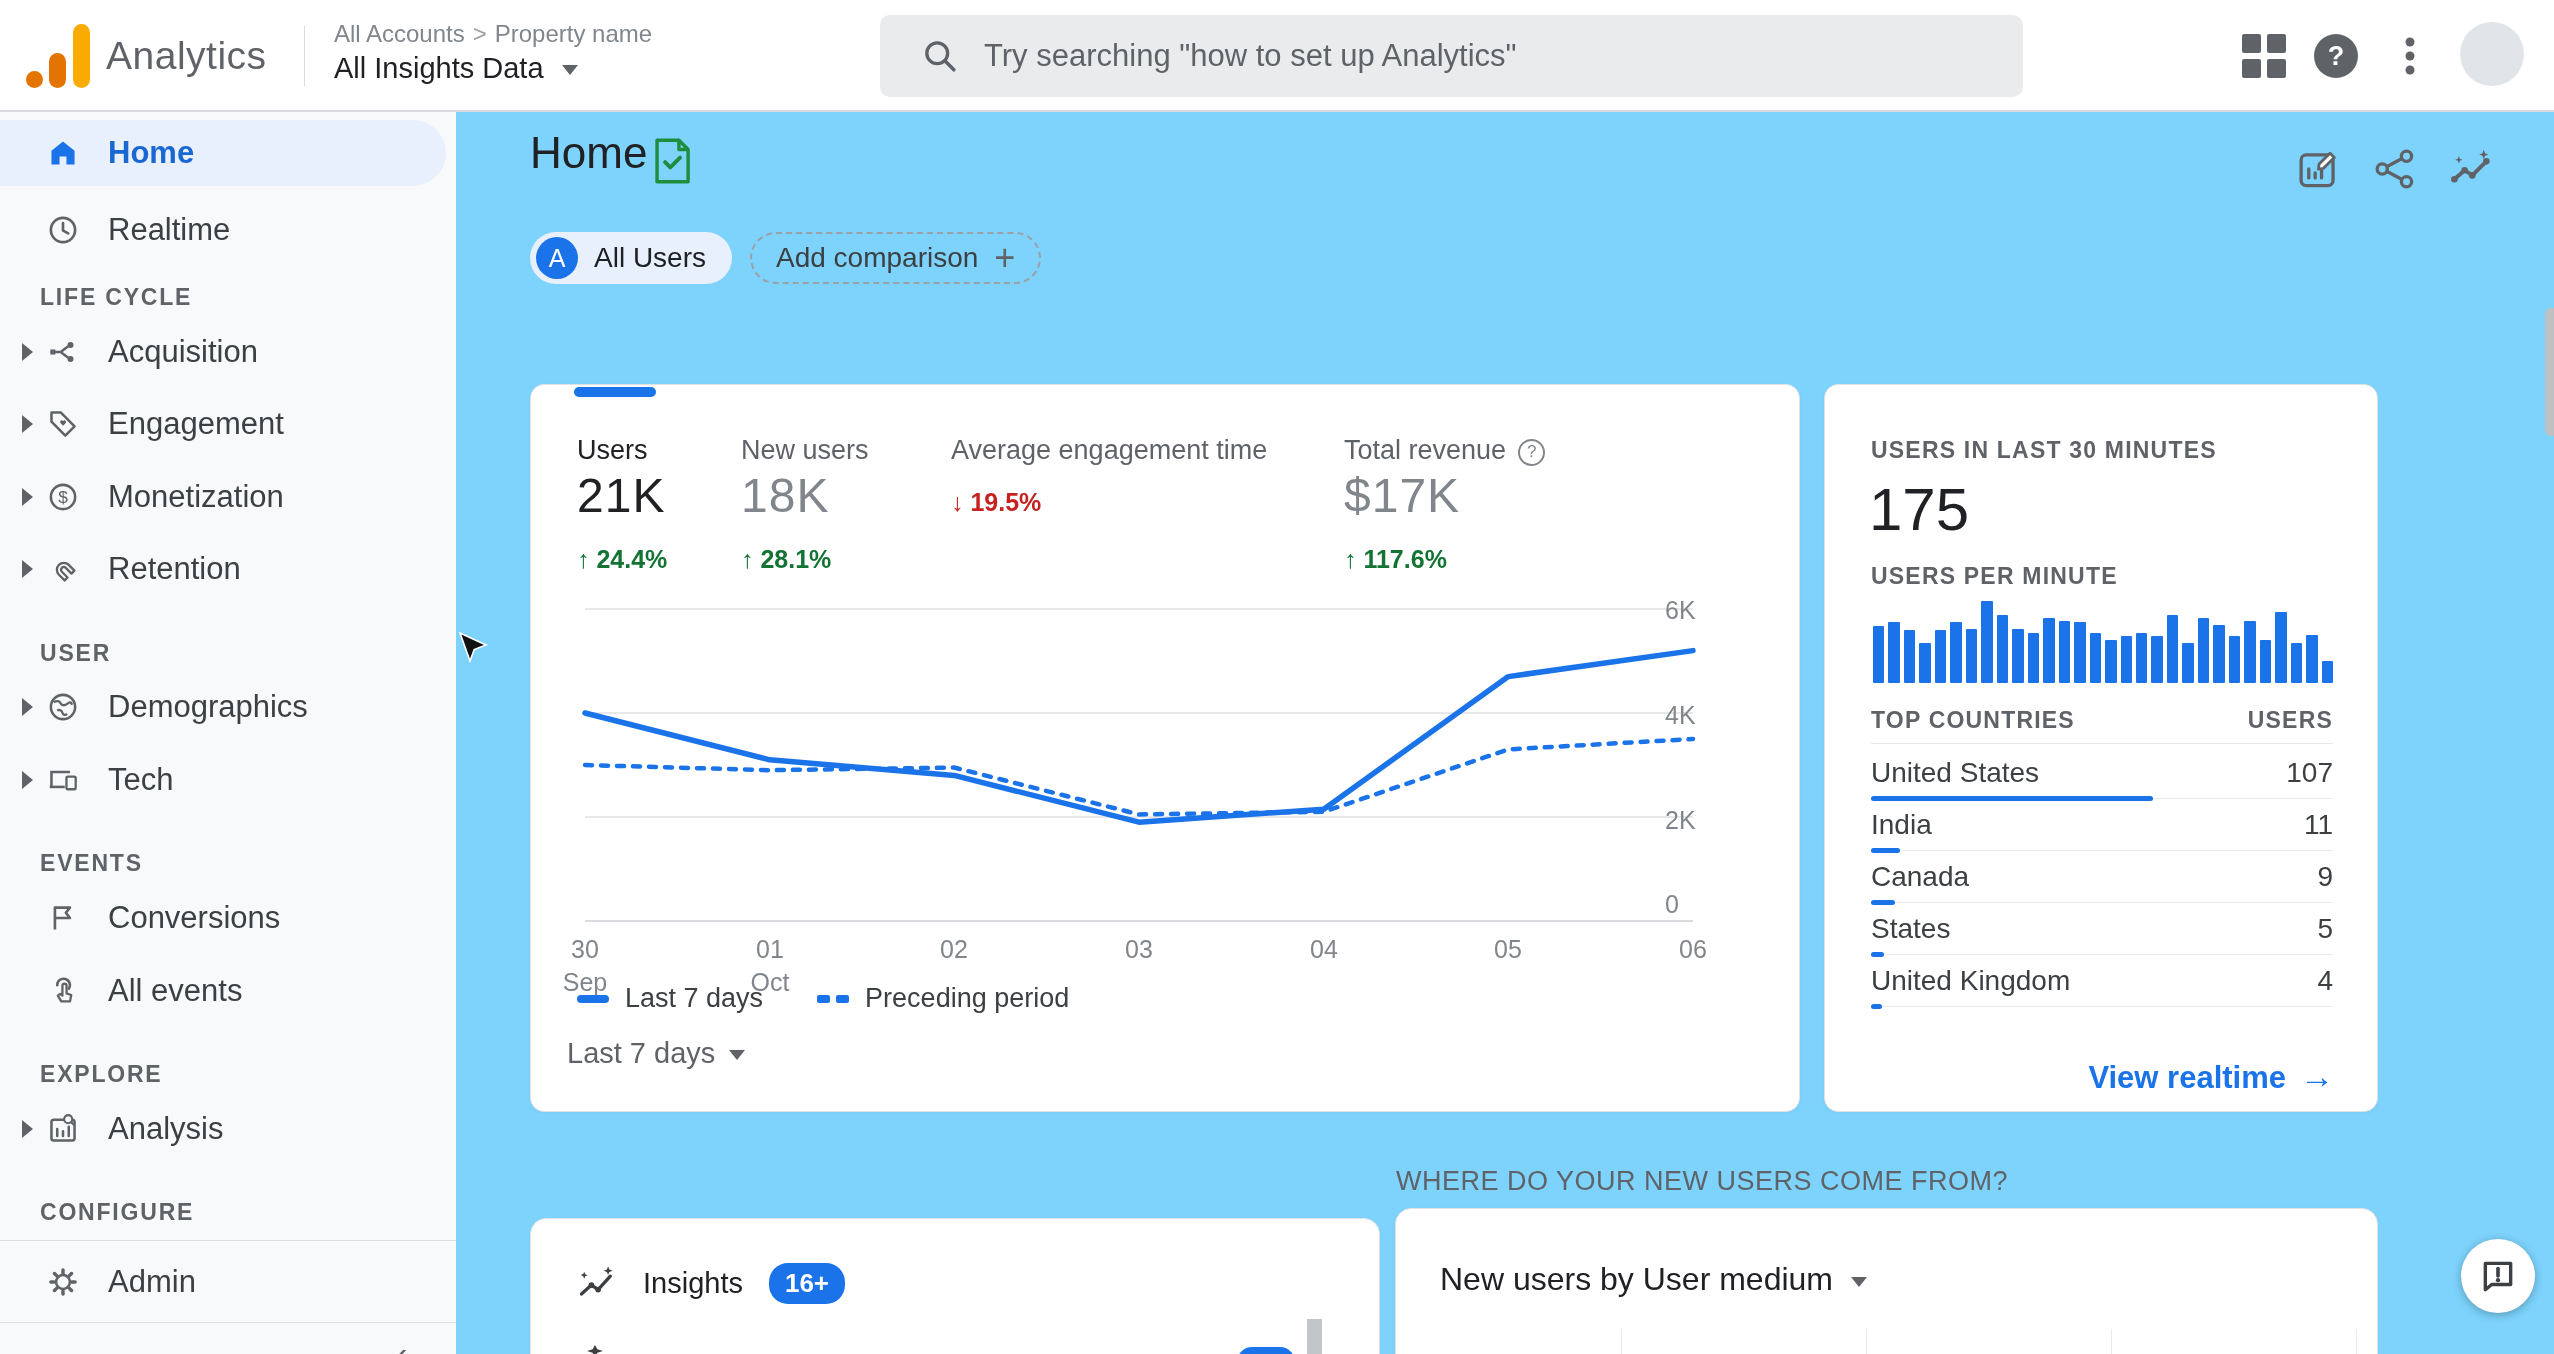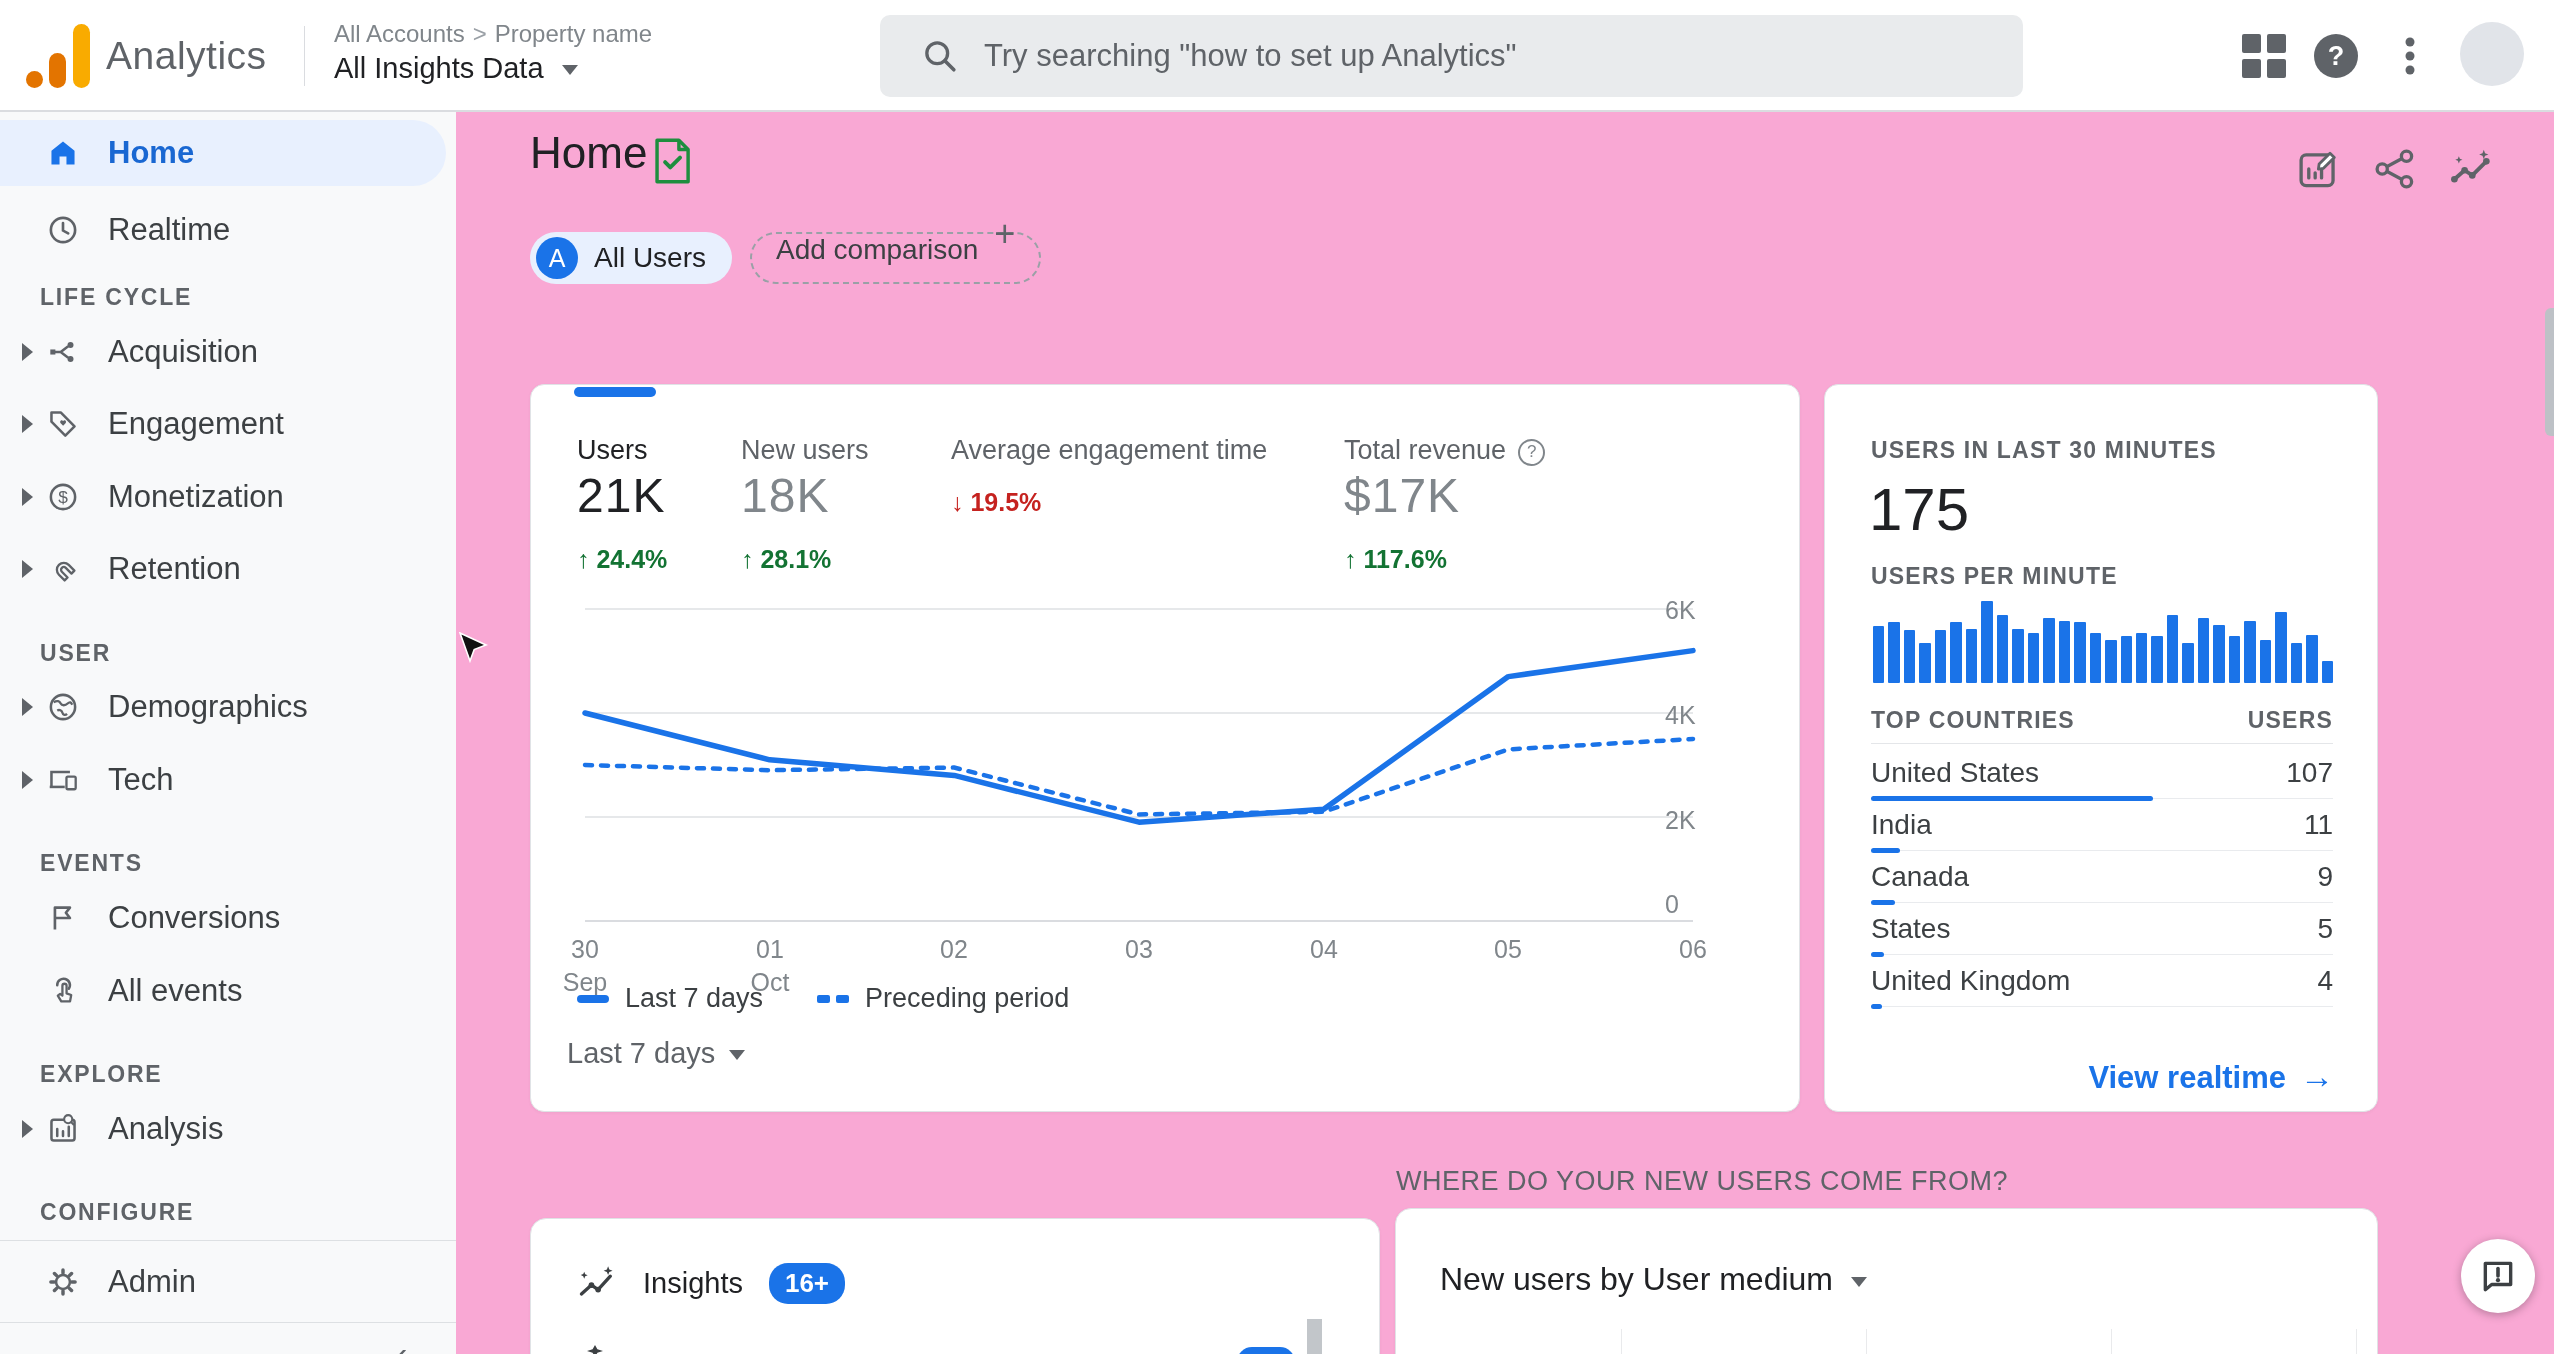--- a/index.html
+++ b/index.html
@@ -1,18 +1,18 @@
 <!DOCTYPE html>
 <html><head>
 <meta charset="utf-8">
 <style>
   * { margin:0; padding:0; box-sizing:border-box; }
   html,body { background:#e8eaed; }
   body { font-family:"Liberation Sans","DejaVu Sans",sans-serif; }
-  #app { position:relative; width:2554px; height:1354px; background:#f9a8d4; overflow:hidden; }
+  #app { position:relative; width:2554px; height:1354px; background:#7dd3fc; overflow:hidden; }
 
   
   .header { position:absolute; left:0; top:0; width:2554px; height:112px; background:#fff; border-bottom:2px solid #dadce0; z-index:30; }
   .logo { position:absolute; left:26px; top:24px; width:64px; height:64px; }
   .logo .bar-tall { position:absolute; right:0; top:0; width:17px; height:64px; border-radius:9px; background:#f9ab00; }
   .logo .bar-mid { position:absolute; left:23px; top:29px; width:17px; height:35px; border-radius:9px; background:#e37400; }
   .logo .dot { position:absolute; left:0; bottom:0; width:17px; height:17px; border-radius:50%; background:#e37400; }
   .product-name { position:absolute; left:106px; top:34px; font-size:39px; color:#5f6368; letter-spacing:.5px; }
   .header-divider { position:absolute; left:304px; top:26px; width:1px; height:60px; background:#dadce0; }
   .breadcrumb { position:absolute; left:334px; top:20px; font-size:24px; color:#80868b; white-space:nowrap; }
@@ -41,21 +41,21 @@
   
   .page-title { position:absolute; left:530px; top:128px; font-size:44px; color:#202124; }
   .title-badge { position:absolute; left:652px; top:138px; }
   .action-icons { position:absolute; left:2296px; top:146px; display:flex; gap:30px; }
   .action-icons .aicon { width:46px; height:46px; cursor:pointer; }
 
   .chip-row { position:absolute; left:530px; top:232px; display:flex; gap:18px; }
   .chip-primary { height:52px; background:#e8f0fe; border-radius:27px; display:flex; align-items:center; padding:0 26px 0 6px; cursor:pointer; }
   .chip-a { width:42px; height:42px; background:#1a73e8; border-radius:50%; color:#fff; font-size:25px; display:flex; align-items:center; justify-content:center; }
   .chip-primary .chip-label { margin-left:16px; font-size:28px; color:#202124; }
-  .chip-add { height:52px; border:2px dashed #9aa0a6; border-radius:27px; display:flex; padding:0 24px; cursor:pointer; color:#3c4043; font-size:28px; }
+  .chip-add { height:52px; border:2px dashed #9aa0a6; border-radius:27px; display:flex; align-items:center; padding:0 24px; cursor:pointer; color:#3c4043; font-size:28px; }
   .chip-add .plus { margin-left:16px; font-size:36px; color:#5f6368; line-height:0; }
 
   .card { position:absolute; background:#fff; border:1px solid #e0e3e6; border-radius:14px; box-shadow:0 1px 3px rgba(60,64,67,.06); }
   .card-main { left:530px; top:384px; width:1270px; height:728px; }
   .tab-indicator { position:absolute; left:43px; top:2px; width:82px; height:10px; border-radius:6px; background:#1a73e8; }
 
   .metric { position:absolute; top:50px; }
   .m-label { font-size:27px; color:#5f6368; white-space:nowrap; }
   .m-label.dark { color:#202124; }
   .m-value { margin-top:2px; font-size:48px; color:#80868b; letter-spacing:1px; }

